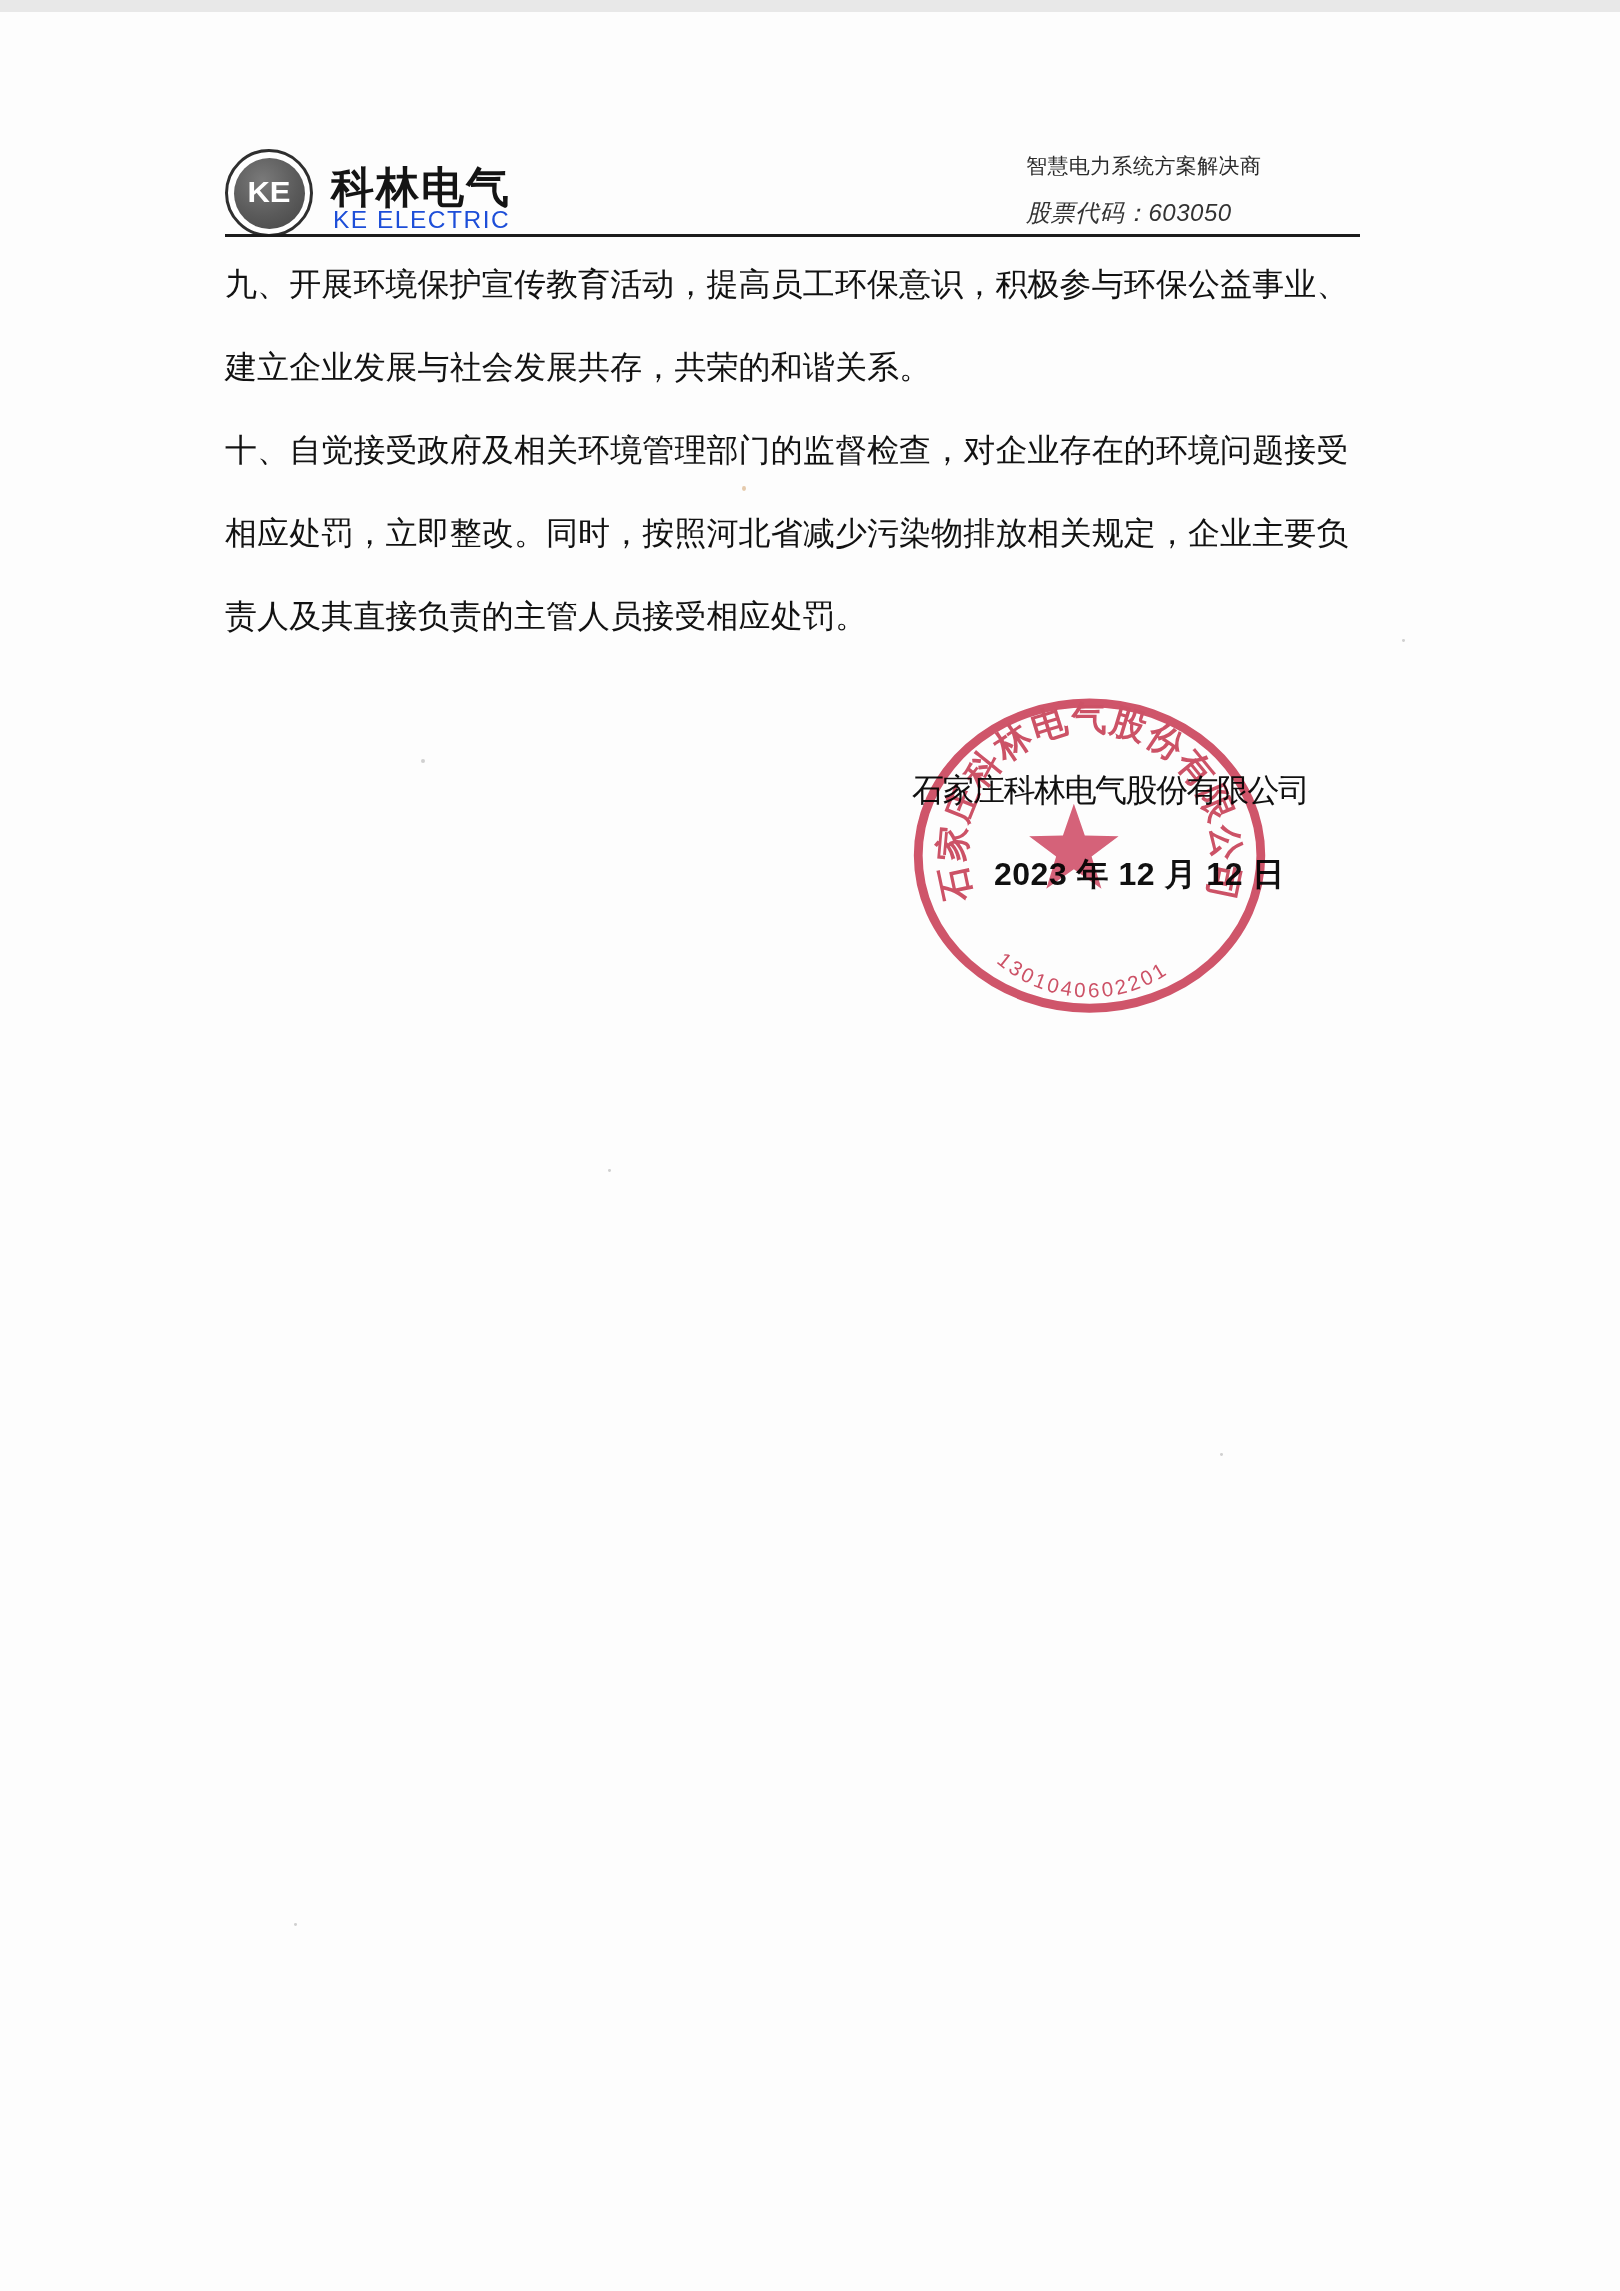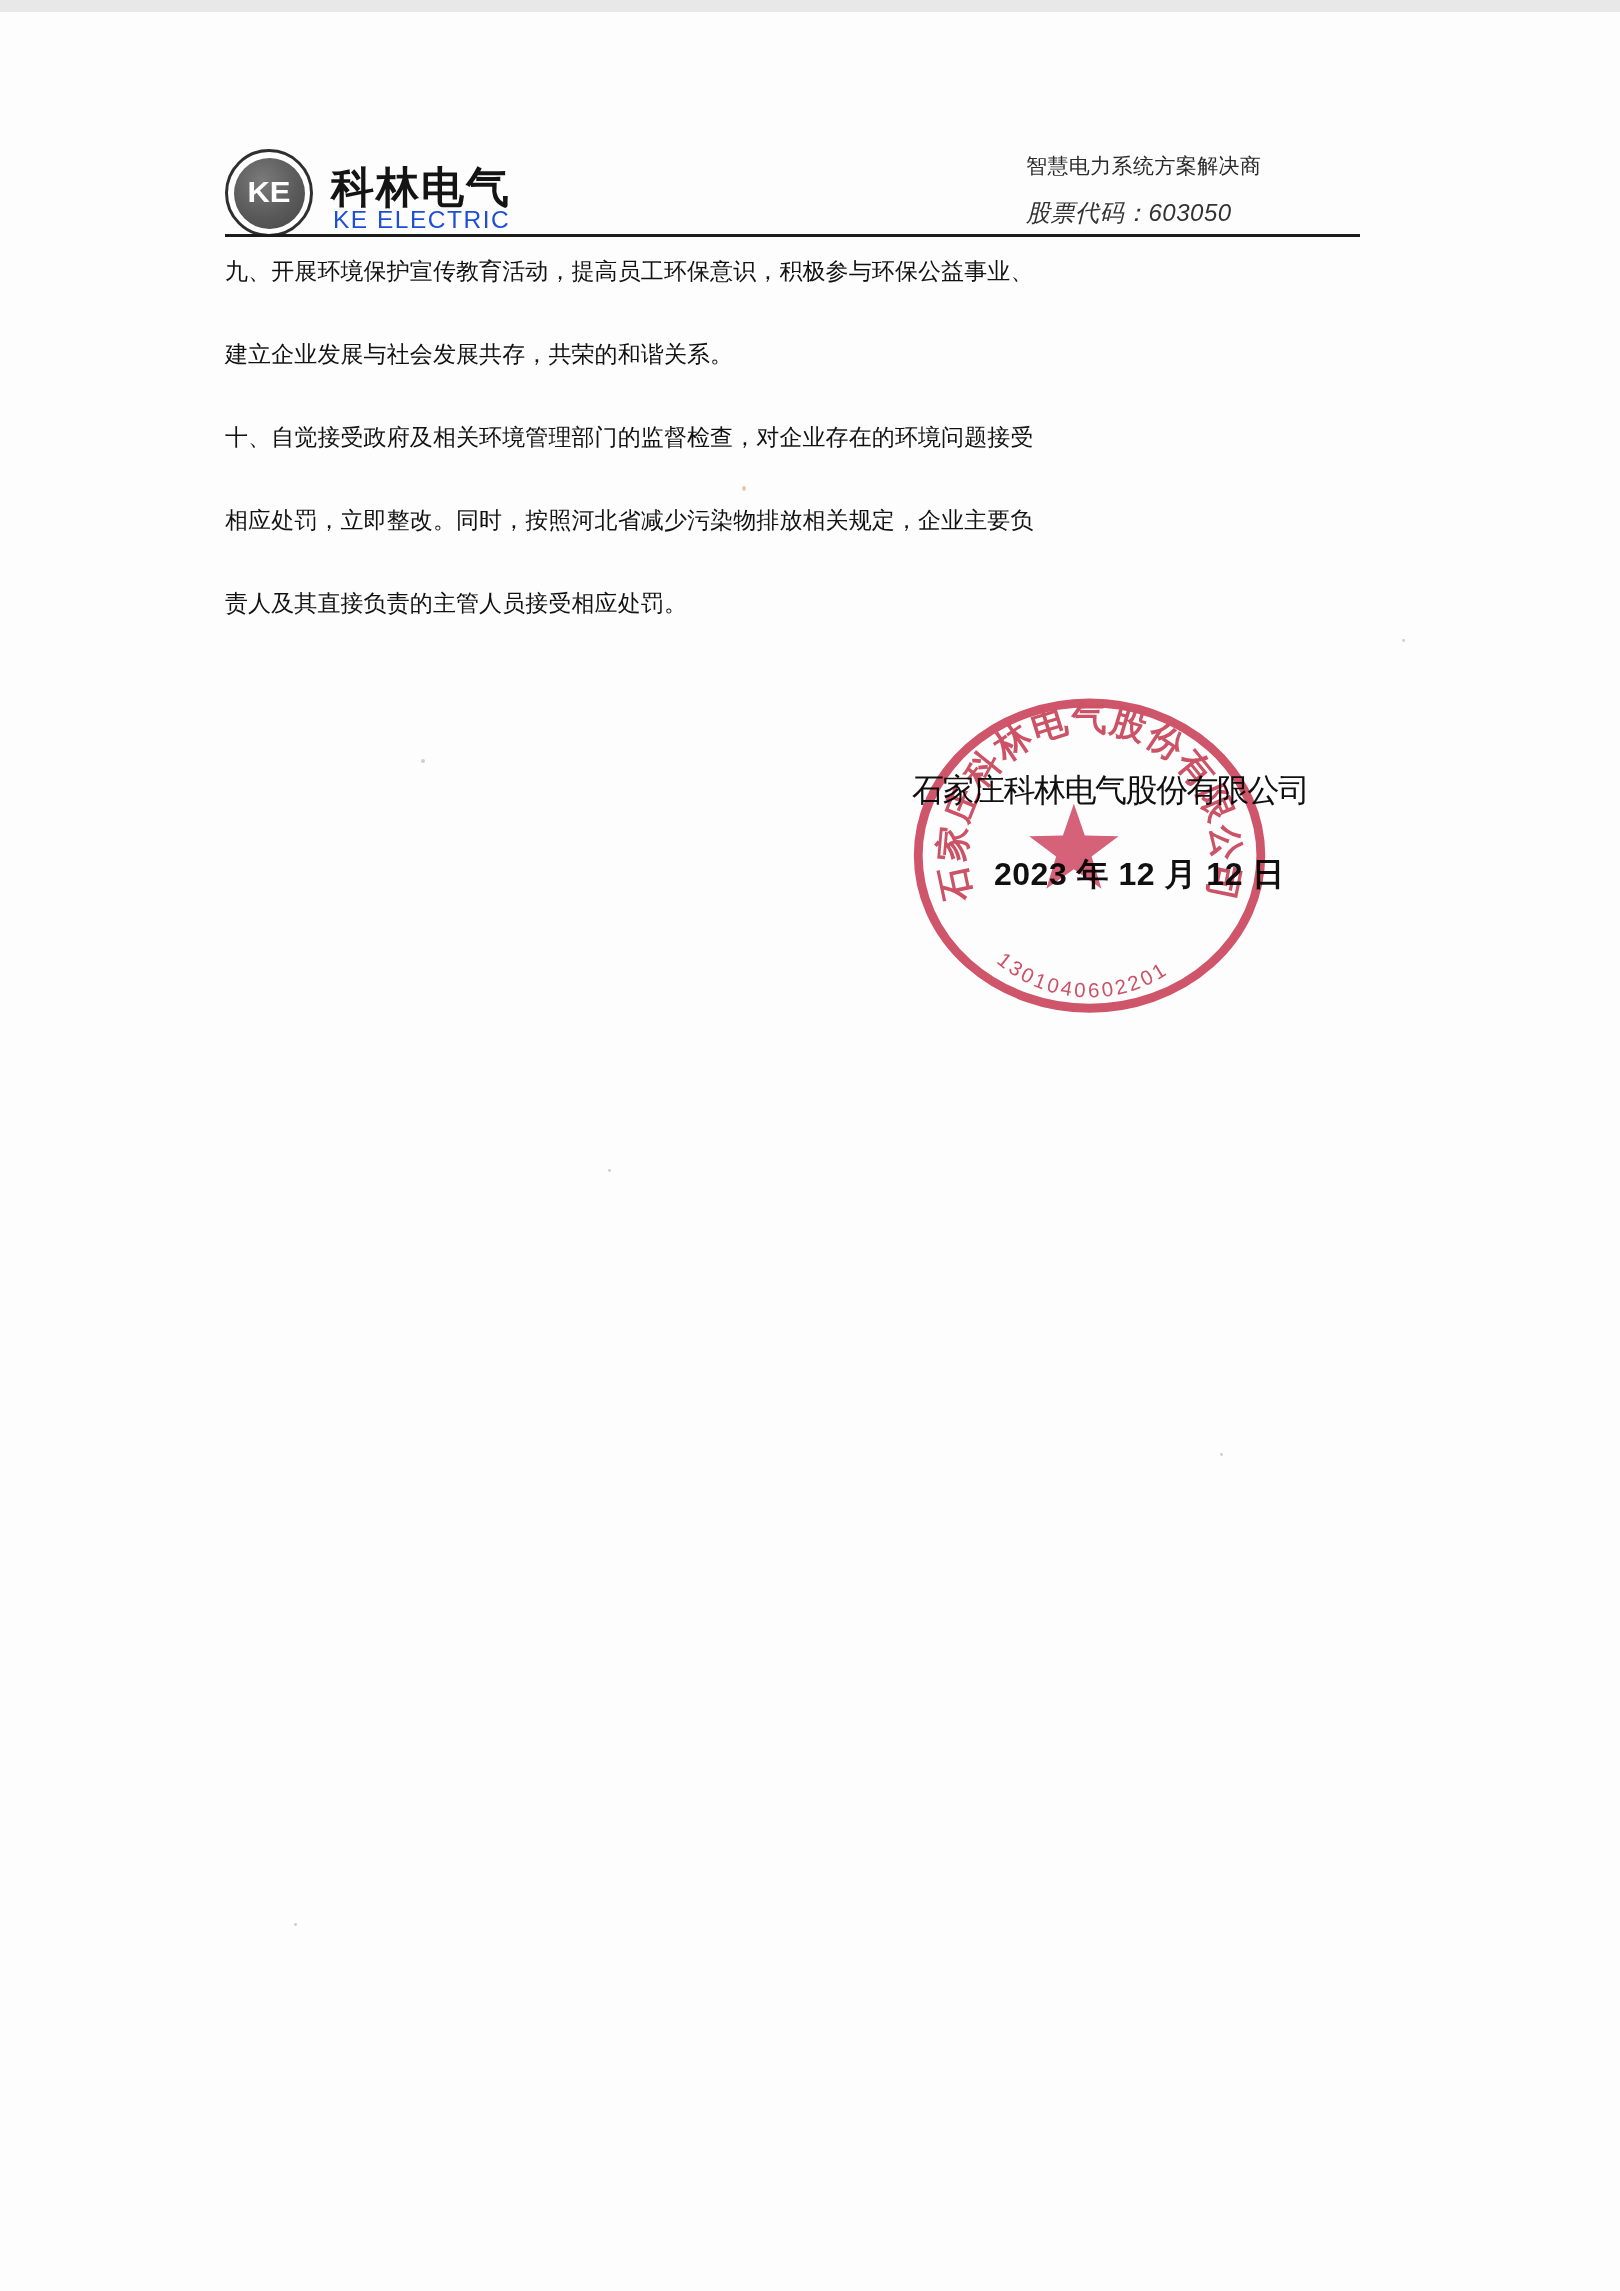--- a/index.html
+++ b/index.html
@@ -44,22 +44,22 @@
   .hdr-stock{
     position:absolute;left:1026px;top:185px;
     font-size:24px;letter-spacing:0.5px;color:#333;font-style:italic;
   }
   .hdr-rule{
     position:absolute;left:225px;top:222px;
     width:1135px;height:2.9px;background:#1c1c1c;
   }
   
   .body-text{
-    position:absolute;left:225px;top:218px;width:1145px;
-    font-size:23px;line-height:83px;letter-spacing:0.1px;
+    position:absolute;left:225px;top:231px;width:1145px;
+    font-size:32px;line-height:83px;letter-spacing:0.1px;
     color:#121212;
   }
   .body-text .bline{white-space:nowrap;}
   
   .sig-company{
     position:absolute;left:912px;top:757px;
     font-size:32px;letter-spacing:-1.5px;color:#101010;
     white-space:nowrap;z-index:2;
   }
   .sig-date{

